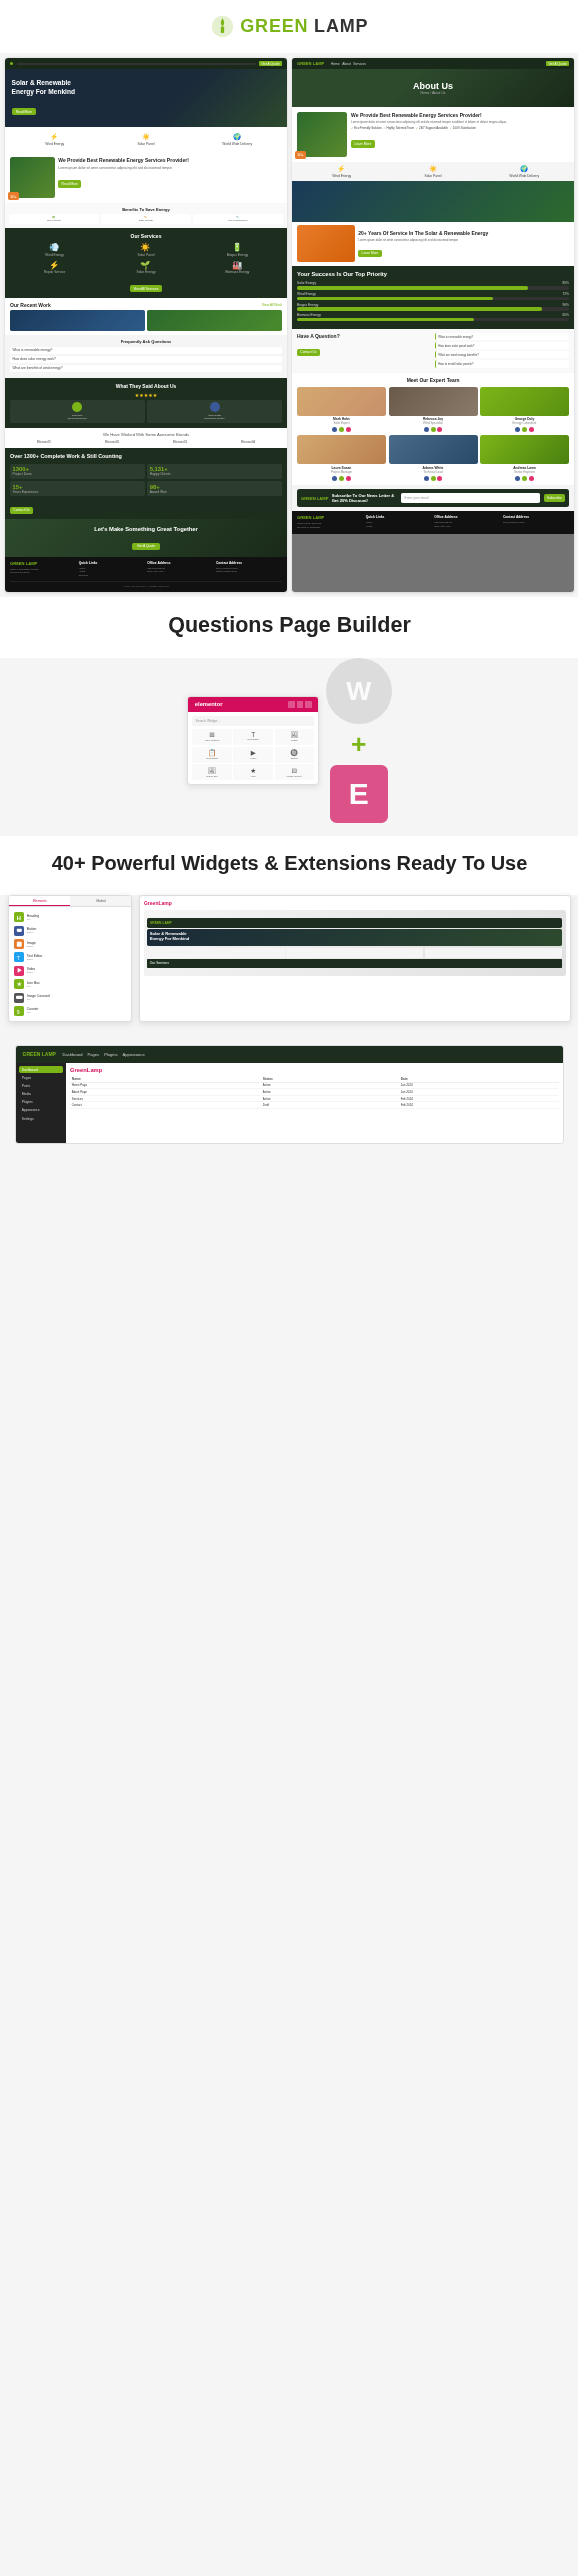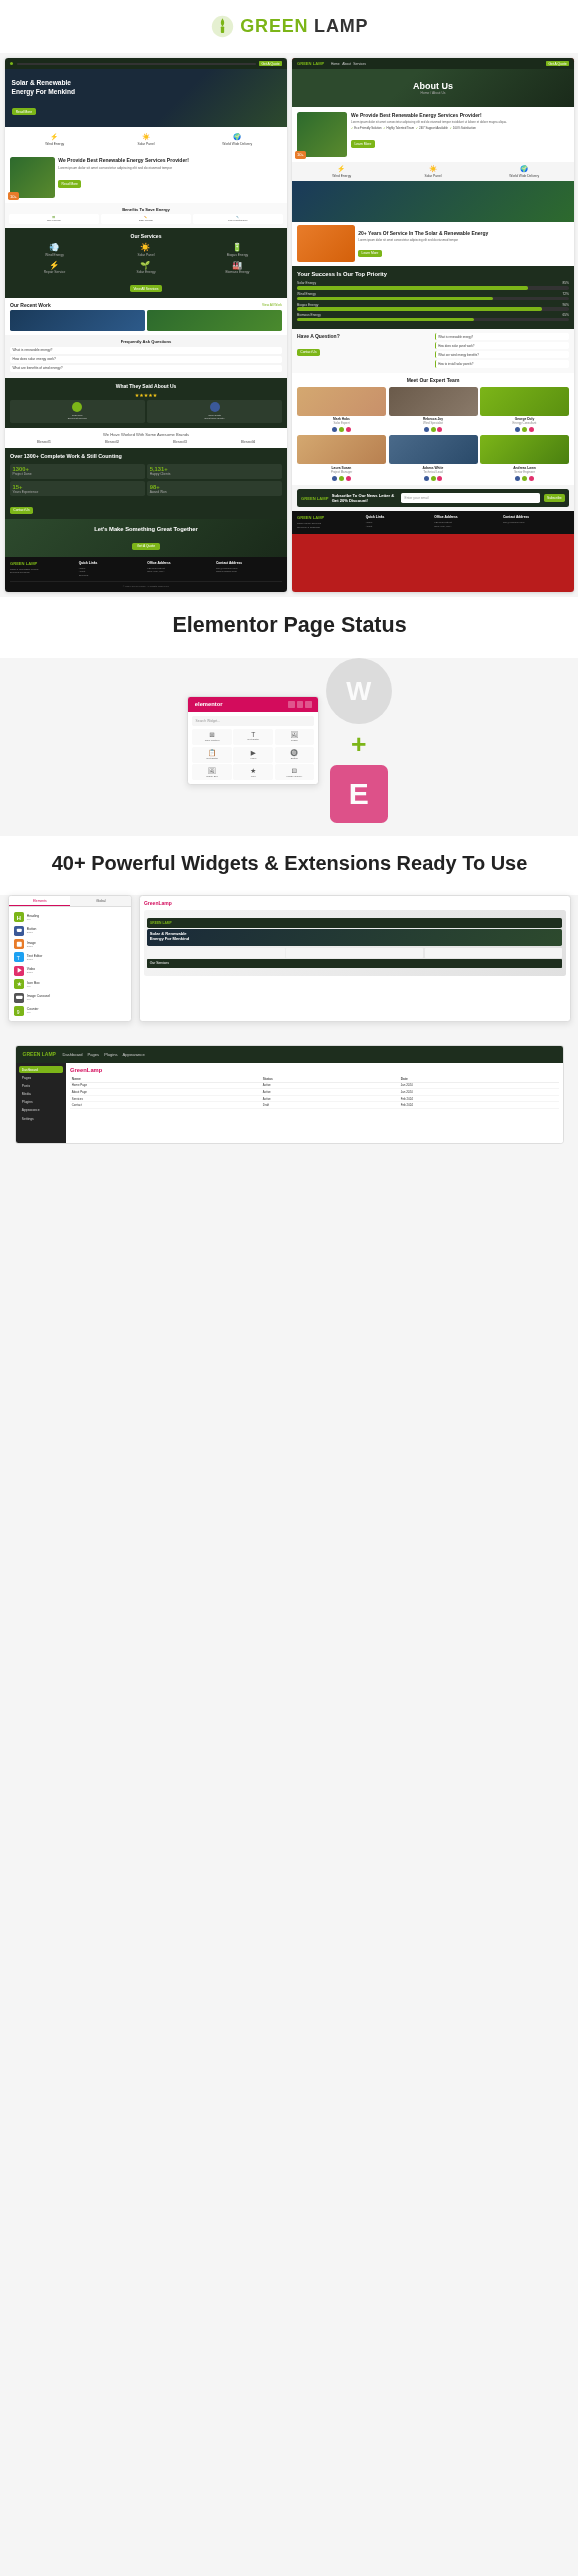--- a/index.html
+++ b/index.html
@@ -176,21 +176,21 @@
 
     .sc1-footer { background: #111; padding: 4.1px 5px; }
     .sc1-footer-grid { display: grid; grid-template-columns: 1fr 1fr 1fr 1fr; gap: 2.5px; }
     .sc1-footer-col { }
     .sc1-footer-logo { color: #7cb518; font-size: 4.1px; font-weight: 700; margin-bottom: 1.7px; }
     .sc1-footer-title { color: #fff; font-size: 3.3px; font-weight: 700; margin-bottom: 1.7px; }
     .sc1-footer-item { color: #888; font-size: 2.5px; margin-bottom: 0.8px; }
     .sc1-footer-bottom { color: #666; font-size: 2.5px; text-align: center; margin-top: 3.3px; border-top: 0.8px solid #222; padding-top: 2.5px; }
 
     
-    .sc2 { background: #b91c1c; }
+    .sc2 { background: #737373; }
     .sc2-nav {
       background: #1a2a1a;
       height: 11.6px;
       display: flex;
       align-items: center;
       padding: 0 5px;
       gap: 3.3px;
     }
     .sc2-nav-logo { color: #7cb518; font-size: 4.1px; font-weight: 700; }
     .sc2-nav-links { display: flex; gap: 2.5px; margin-left: 3.3px; }
@@ -926,21 +926,21 @@
           <div class="sc2-footer2-title">Contact Address</div>
           <div class="sc2-footer2-item">info@example.com</div>
         </div>
       </div>
     </div>
   </div>
 
 </div>
 
 <div class="elementor-section">
-  <h2>Elementor Page Status</h2>
+  <h2>Questions Page Builder</h2>
 </div>
 
 <div class="elementor-demo">
 
   <div class="elementor-panel">
     <div class="elementor-panel-header">
       <div class="elementor-panel-logo">elementor</div>
       <div class="elementor-panel-icons">
         <div class="elementor-panel-icon"></div>
         <div class="elementor-panel-icon"></div>

